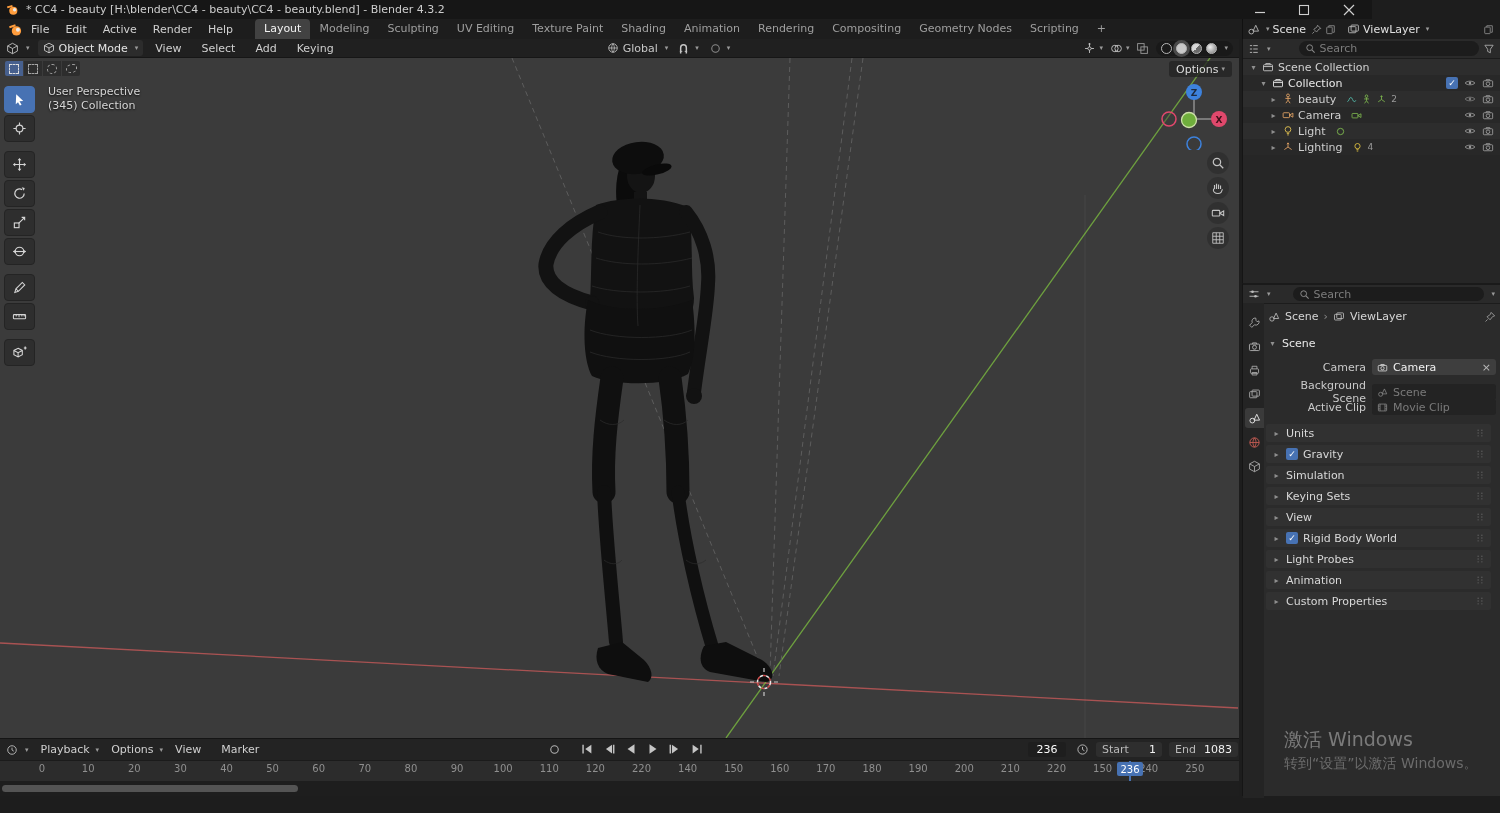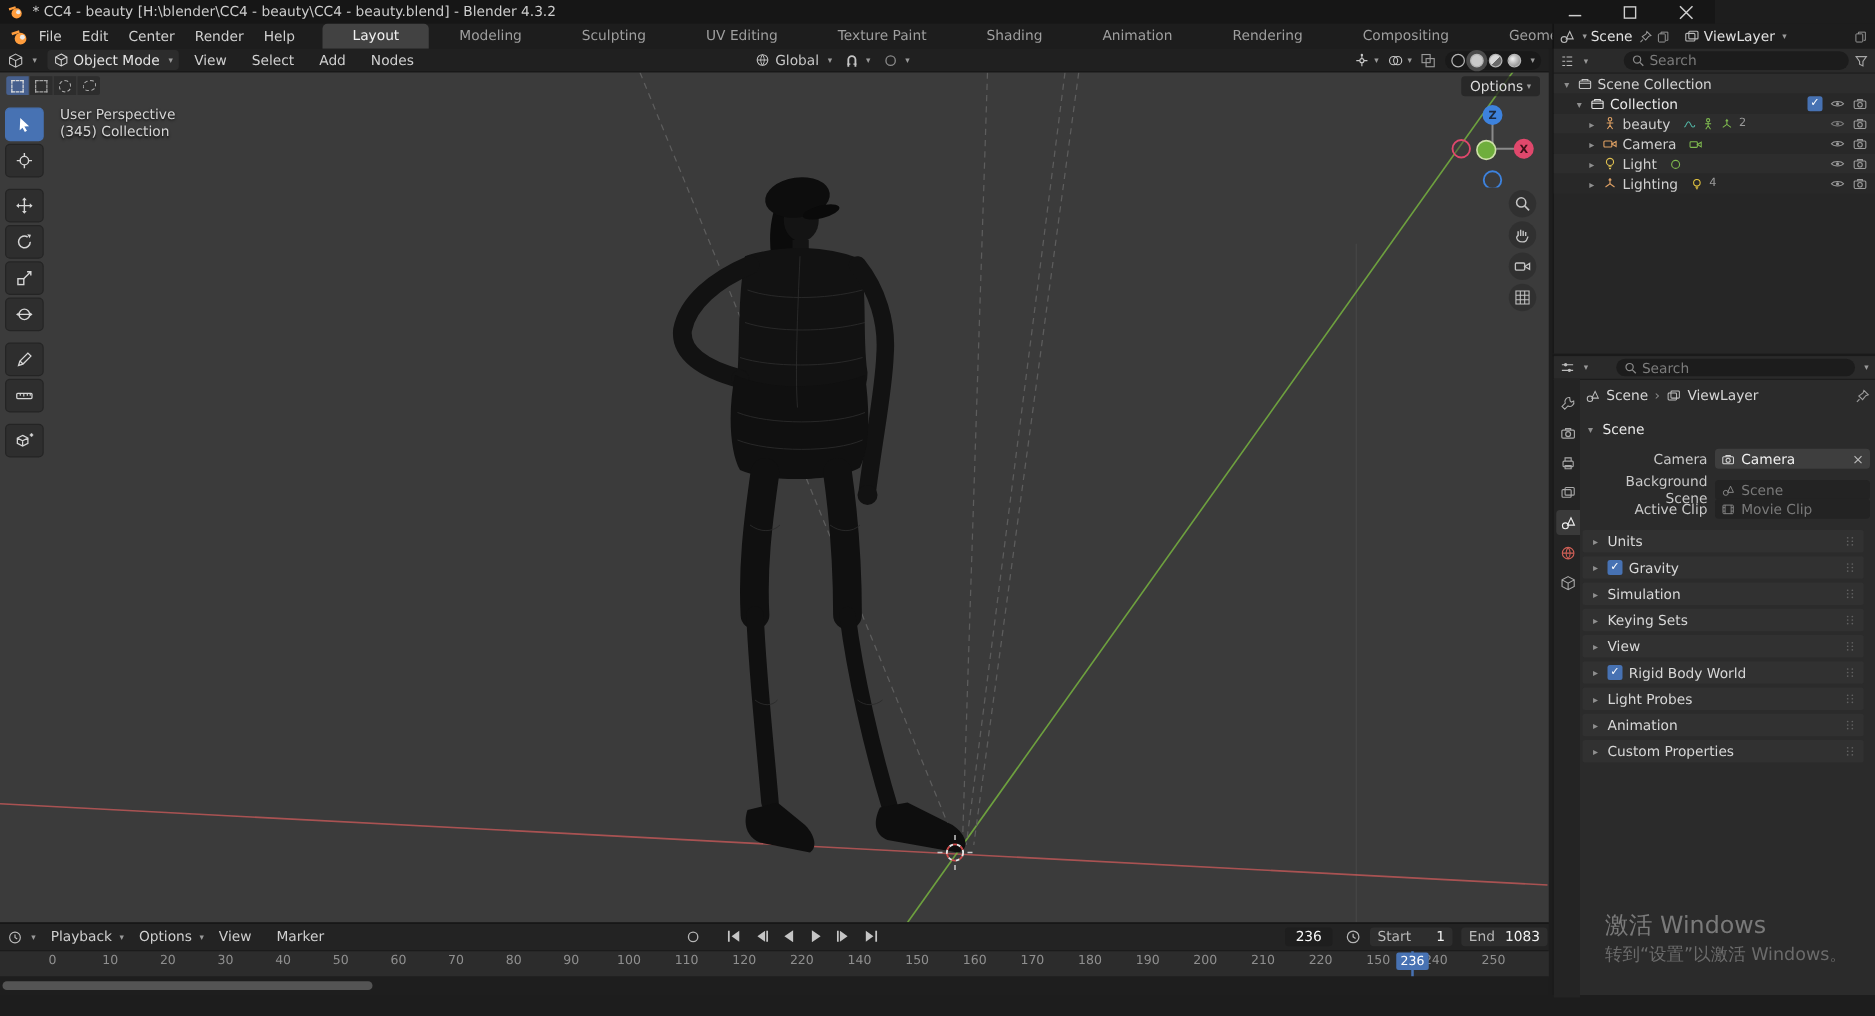--- a/index.html
+++ b/index.html
@@ -3,21 +3,21 @@
 <meta charset="utf-8">
 <style>
   html,body{margin:0;padding:0;background:#111}
   #app{position:relative;width:1500px;height:813px;background:#1d1d1d;overflow:hidden;
        font-family:"DejaVu Sans","Liberation Sans",sans-serif;font-size:11px;color:#c6c6c6}
   .abs{position:absolute}
   .row{display:flex;align-items:center}
   .ic{display:inline-block;vertical-align:middle;flex:0 0 auto}
   .caret{font-size:7px;color:#9a9a9a;margin-left:3px}
   .menu-item{padding:0 8px;color:#d0d0d0;white-space:nowrap}
-  .ws-tab{padding:3px 24px 4px;color:#9f9f9f;border-radius:4px 4px 0 0;white-space:nowrap}
+  .ws-tab{padding:3px 9px 4px;color:#9f9f9f;border-radius:4px 4px 0 0;white-space:nowrap}
   .ws-tab.active{background:#424242;color:#f1f1f1}
   .hbtn{display:flex;align-items:center;background:#2c2c2c;border-radius:3px;height:16px;padding:0 5px;gap:4px;white-space:nowrap}
   .field{display:flex;align-items:center;border-radius:3px;height:16px;padding:0 5px;gap:5px}
   .plabel{width:98px;text-align:right;color:#c9c9c9;flex:0 0 auto}
   .sec{position:absolute;left:23px;width:225px;height:18px;background:#313131;border-radius:2px;
        display:flex;align-items:center;padding:0 6px;color:#d8d8d8;gap:5px;box-sizing:border-box}
   .tick{flex:1;text-align:center;color:#8f8f8f;font-size:10px}
   .tool{width:29px;height:25px;background:#2e2e2e;border:1px solid #242424;display:flex;align-items:center;justify-content:center;border-radius:4px;margin-top:2px}
   .tool.active{background:#4772b3;border-color:#4772b3}
   .navbtn{width:22px;height:22px;border-radius:50%;background:rgba(40,40,40,.55);display:flex;align-items:center;justify-content:center;margin-bottom:3px}
@@ -257,21 +257,21 @@
         </div>
     </div>
   </div>
 
   <div class="abs row" style="left:0;top:19px;width:1242px;height:20px;background:#1d1d1d">
     <svg class="ic" width="15" height="15" style="margin-left:8px">
         <use href="#s-blender"></use>
       </svg>
     <span class="menu-item">File</span>
     <span class="menu-item">Edit</span>
-    <span class="menu-item">Center</span>
+    <span class="menu-item">Active</span>
     <span class="menu-item">Render</span>
     <span class="menu-item">Help</span>
     <div class="row" style="margin-left:14px">
       <span class="ws-tab active">Layout</span>
       <span class="ws-tab">Modeling</span>
       <span class="ws-tab">Sculpting</span>
       <span class="ws-tab">UV Editing</span>
       <span class="ws-tab">Texture Paint</span>
       <span class="ws-tab">Shading</span>
       <span class="ws-tab">Animation</span>
@@ -313,21 +313,21 @@
     <div class="hbtn" style="margin-left:4px">
       <svg class="ic" width="12" height="12" style="color:#d8d8d8">
           <use href="#s-cube"></use>
         </svg>
       <span style="color:#e4e4e4">Object Mode</span>
       <span class="caret">▾</span>
     </div>
     <span class="menu-item">View</span>
     <span class="menu-item">Select</span>
     <span class="menu-item">Add</span>
-    <span class="menu-item">Nodes</span>
+    <span class="menu-item">Keying</span>
     <div class="hbtn" style="margin-left:256px;background:transparent">
       <svg class="ic" width="12" height="12" style="color:#c6c6c6">
           <use href="#s-globe"></use>
         </svg>
       <span>Global</span>
       <span class="caret">▾</span>
     </div>
     <div class="row" style="gap:2px">
       <svg class="ic" width="13" height="13" style="color:#c6c6c6">
           <use href="#s-magnet"></use>

